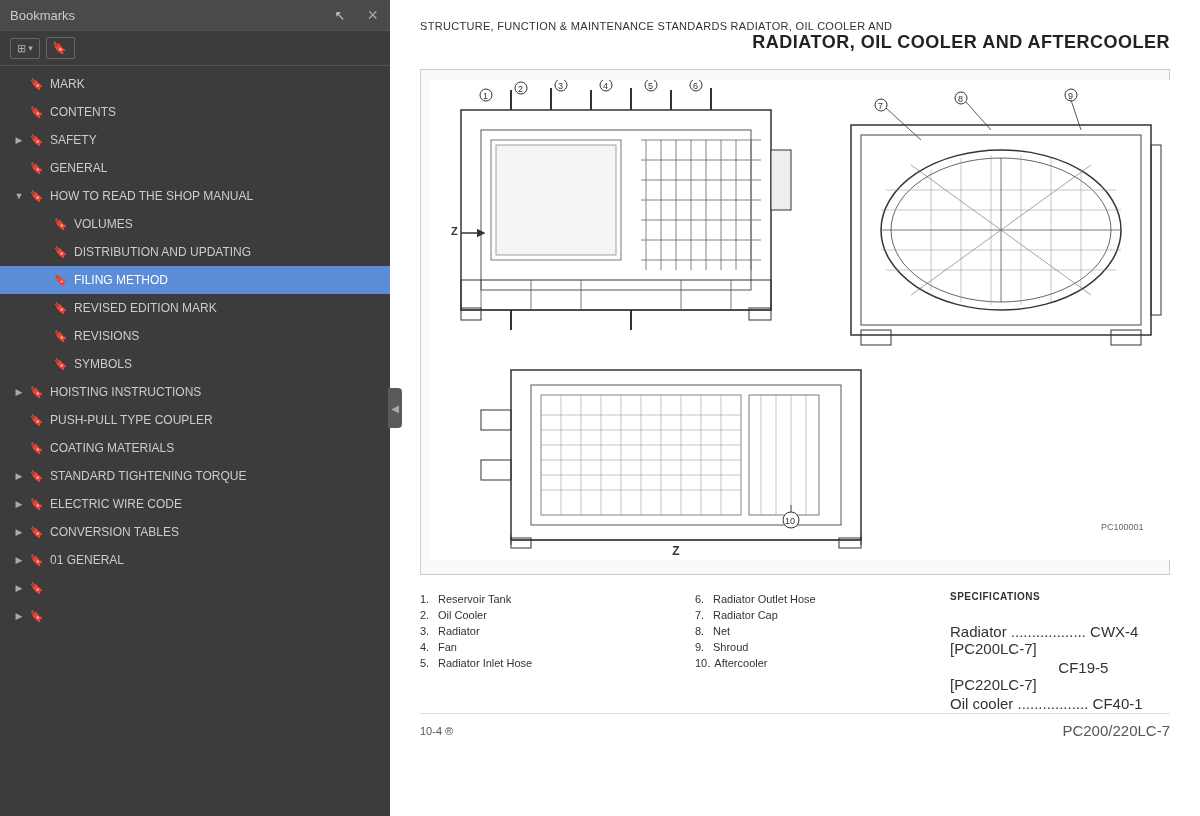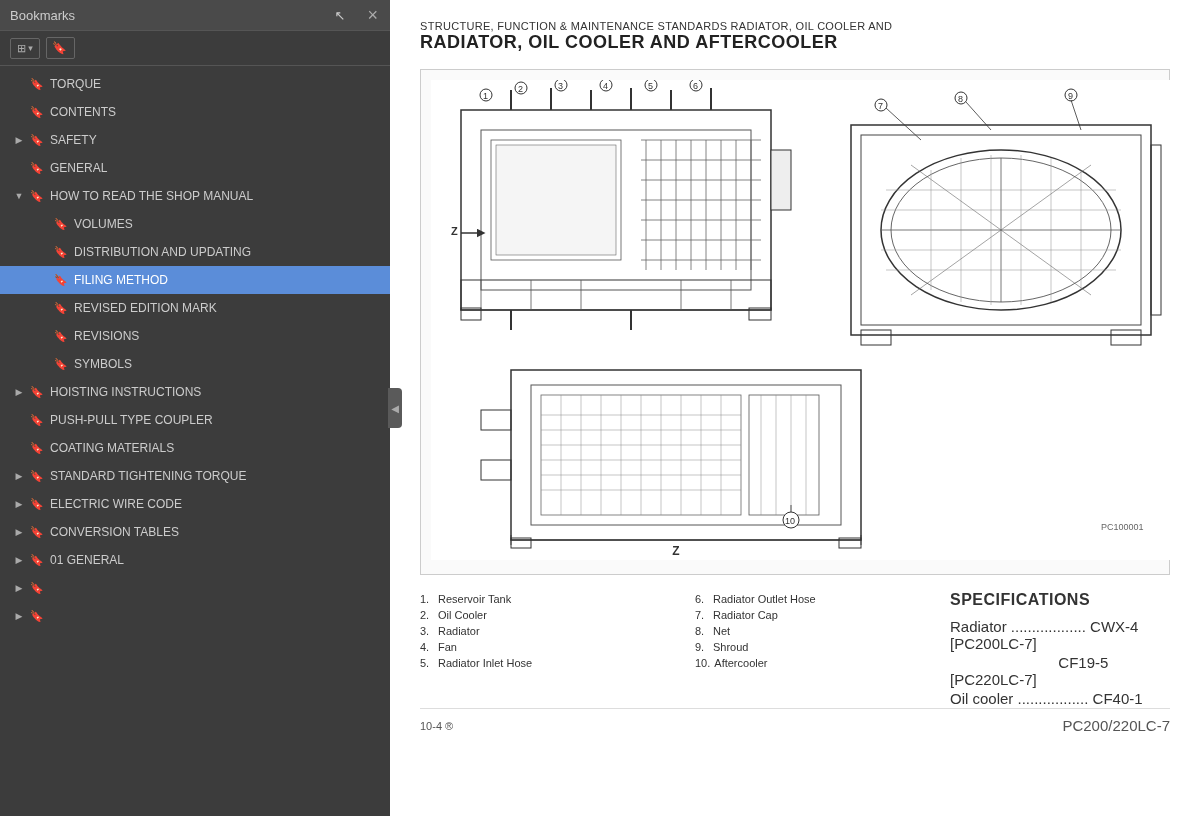--- a/index.html
+++ b/index.html
@@ -131,20 +131,21 @@
       letter-spacing: 0.3px;
       font-weight: normal;
     }
 
     #page-title {
       font-size: 18px;
       font-weight: bold;
       color: #222;
       margin-bottom: 16px;
       letter-spacing: 0.5px;
+      text-align: right;
     }
 
     #diagram-container {
       border: 1px solid #ccc;
       padding: 10px;
       margin-bottom: 16px;
       background: #fafafa;
       position: relative;
     }
 
@@ -164,24 +165,24 @@
       min-width: 14px;
       color: #333;
     }
 
     
     #specs-section {
       flex: 0 0 220px;
     }
 
     #specs-title {
-      font-size: 16px;
+      font-size: 10px;
       font-weight: bold;
       color: #333;
-      margin-bottom: 8px;
+      margin-bottom: 20px;
       letter-spacing: 0.5px;
     }
 
     .spec-item {
       font-size: 15px;
       color: #333;
       padding: 1px 0;
     }
 
     
@@ -233,21 +234,21 @@
     <button class="toolbar-btn">
       <span style="font-size:12px;">🔖</span>
     </button>
   </div>
 
   <div id="sidebar-list">
 
     <div class="bookmark-item">
       <span class="expand-arrow">&nbsp;</span>
       <span class="bookmark-icon">🔖</span>
-      <span class="bookmark-label">TORQUE</span>
+      <span class="bookmark-label">MARK</span>
     </div>
 
     <div class="bookmark-item">
       <span class="expand-arrow">&nbsp;</span>
       <span class="bookmark-icon">🔖</span>
       <span class="bookmark-label">CONTENTS</span>
     </div>
 
     <div class="bookmark-item">
       <span class="expand-arrow" style="color:#aaa;font-size:9px;">▶</span>

